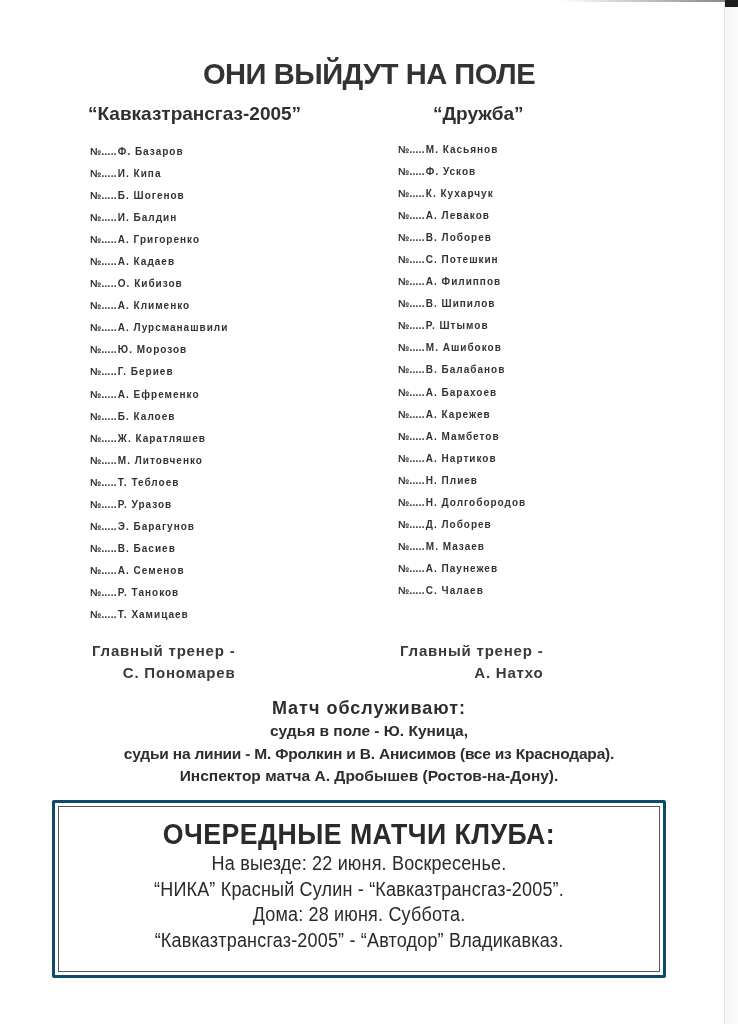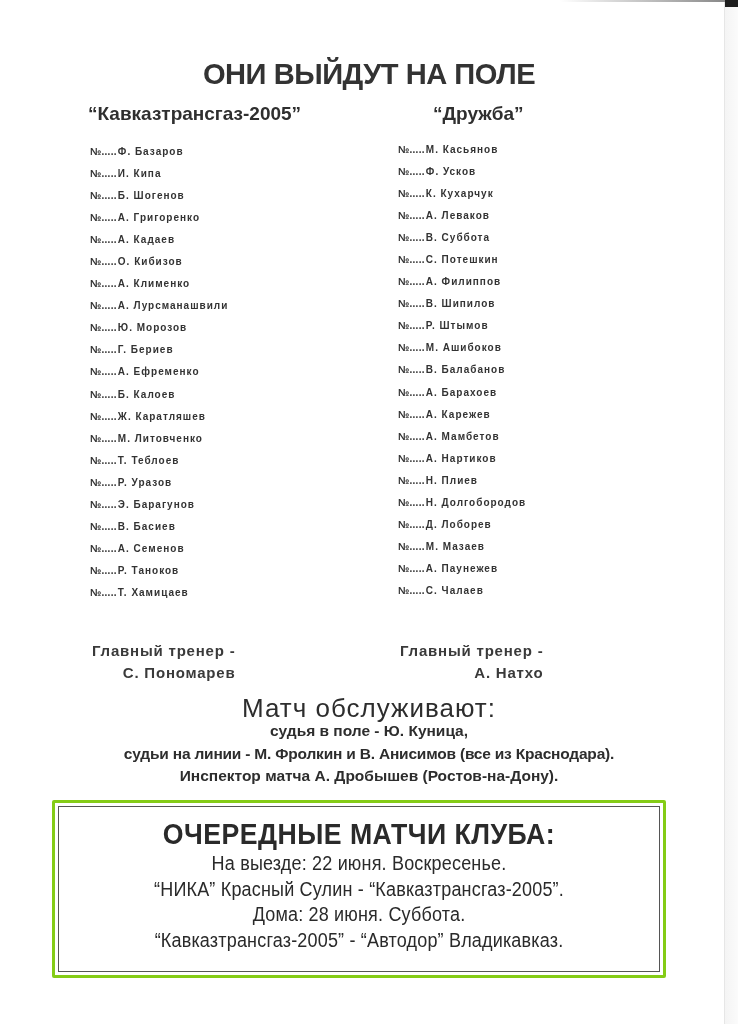--- a/index.html
+++ b/index.html
@@ -42,26 +42,26 @@
   .coach {
     position: absolute; font-size: 15px; font-weight: bold; color: #3a3a3a; letter-spacing: 0.8px;
     line-height: 22px;
     text-align: right;
   }
   .coach-left { left: 92px; top: 640px; }
   .coach-right { left: 400px; top: 640px; }
   .officials {
     position: absolute; left: 0; width: 738px; top: 696px; text-align: center; color: #2d2d2d;
   }
-  .officials .heading { font-size: 26px; font-weight: normal; letter-spacing: 1px; line-height: 24px; }
+  .officials .heading { font-size: 18px; font-weight: bold; letter-spacing: 1px; line-height: 24px; }
   .officials .line { font-size: 15.5px; font-weight: bold; line-height: 22.5px; }
   .officials .line.tight { letter-spacing: -0.2px; }
   .next-box {
     position: absolute; left: 52px; top: 800px; width: 614px; height: 178px;
-    box-sizing: border-box; border: 3px solid #84cc16; border-radius: 2px;
+    box-sizing: border-box; border: 3px solid #0c4a6e; border-radius: 2px;
     outline: 1px solid #555; outline-offset: -7px;
     text-align: center; color: #2a2a2a;
   }
   .next-title {
     font-size: 29px; font-weight: bold; margin-top: 14px; line-height: 34px;
     transform: scaleX(0.92); letter-spacing: 0.5px;
   }
   .next-line {
     font-size: 20px; line-height: 25.5px; transform: scaleX(0.9); letter-spacing: 0.2px;
   }
@@ -75,20 +75,21 @@
 
 <div class="main-title">ОНИ ВЫЙДУТ НА ПОЛЕ</div>
 
 <div class="team-title team-left">“Кавказтрансгаз-2005”</div>
 <div class="team-title team-right">“Дружба”</div>
 
 <ul class="roster roster-left">
     <li><span class="num">№.....</span><span class="pname">Ф. Базаров</span></li>
     <li><span class="num">№.....</span><span class="pname">И. Кипа</span></li>
     <li><span class="num">№.....</span><span class="pname">Б. Шогенов</span></li>
+    <li><span class="num">№.....</span><span class="pname">И. Балдин</span></li>
     <li><span class="num">№.....</span><span class="pname">А. Григоренко</span></li>
     <li><span class="num">№.....</span><span class="pname">А. Кадаев</span></li>
     <li><span class="num">№.....</span><span class="pname">О. Кибизов</span></li>
     <li><span class="num">№.....</span><span class="pname">А. Клименко</span></li>
     <li><span class="num">№.....</span><span class="pname">А. Лурсманашвили</span></li>
     <li><span class="num">№.....</span><span class="pname">Ю. Морозов</span></li>
     <li><span class="num">№.....</span><span class="pname">Г. Бериев</span></li>
     <li><span class="num">№.....</span><span class="pname">А. Ефременко</span></li>
     <li><span class="num">№.....</span><span class="pname">Б. Калоев</span></li>
     <li><span class="num">№.....</span><span class="pname">Ж. Каратляшев</span></li>
@@ -99,21 +100,21 @@
     <li><span class="num">№.....</span><span class="pname">В. Басиев</span></li>
     <li><span class="num">№.....</span><span class="pname">А. Семенов</span></li>
     <li><span class="num">№.....</span><span class="pname">Р. Таноков</span></li>
     <li><span class="num">№.....</span><span class="pname">Т. Хамицаев</span></li>
   </ul>
 <ul class="roster roster-right">
     <li><span class="num">№.....</span><span class="pname">М. Касьянов</span></li>
     <li><span class="num">№.....</span><span class="pname">Ф. Усков</span></li>
     <li><span class="num">№.....</span><span class="pname">К. Кухарчук</span></li>
     <li><span class="num">№.....</span><span class="pname">А. Леваков</span></li>
-    <li><span class="num">№.....</span><span class="pname">В. Суббота</span></li>
+    <li><span class="num">№.....</span><span class="pname">В. Лоборев</span></li>
     <li><span class="num">№.....</span><span class="pname">С. Потешкин</span></li>
     <li><span class="num">№.....</span><span class="pname">А. Филиппов</span></li>
     <li><span class="num">№.....</span><span class="pname">В. Шипилов</span></li>
     <li><span class="num">№.....</span><span class="pname">Р. Штымов</span></li>
     <li><span class="num">№.....</span><span class="pname">М. Ашибоков</span></li>
     <li><span class="num">№.....</span><span class="pname">В. Балабанов</span></li>
     <li><span class="num">№.....</span><span class="pname">А. Барахоев</span></li>
     <li><span class="num">№.....</span><span class="pname">А. Карежев</span></li>
     <li><span class="num">№.....</span><span class="pname">А. Мамбетов</span></li>
     <li><span class="num">№.....</span><span class="pname">А. Нартиков</span></li>

